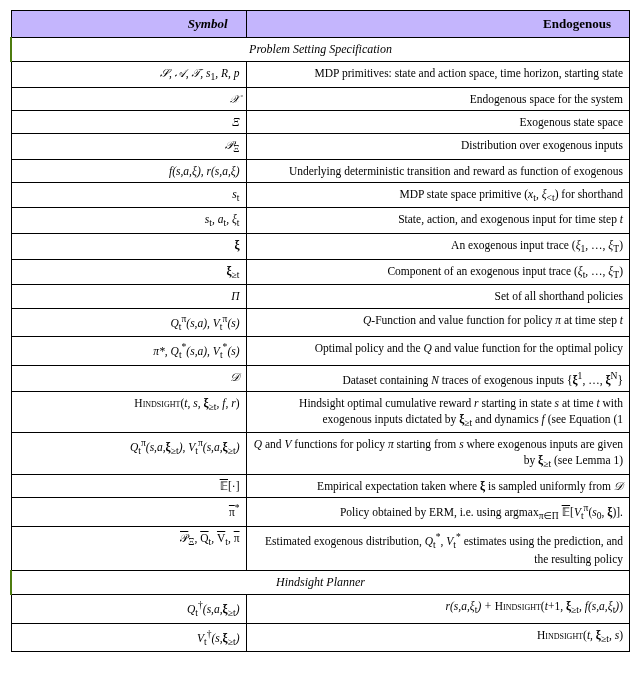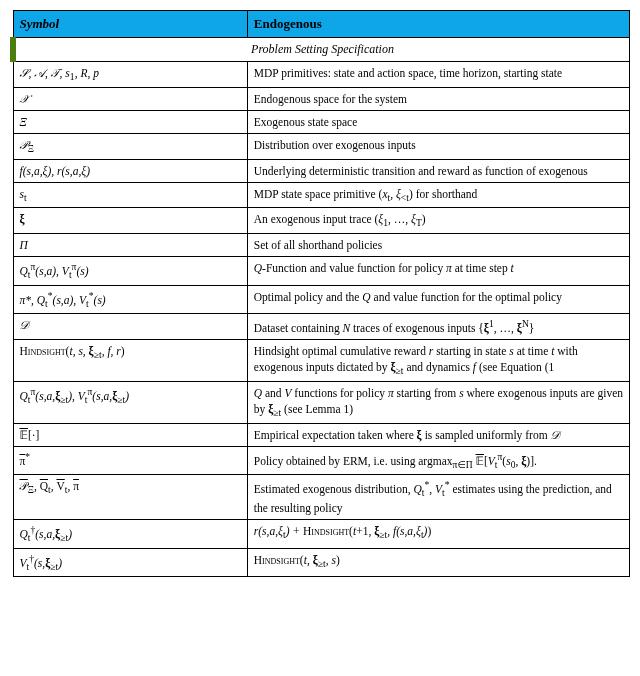--- a/index.html
+++ b/index.html
@@ -19,35 +19,36 @@
     table {
       width: 100%;
       border-collapse: collapse;
       border: 1.5px solid #000;
     }
     th, td {
       border: 1px solid #000;
       padding: 3px 6px;
       vertical-align: top;
       line-height: 1.4;
+      text-align: right;
     }
     thead th {
       font-weight: bold;
       font-size: 13px;
-      text-align: left;
-      background: #0ea5e9;
-      padding: 4px 6px;
+      text-align: right;
+      background: #c4b5fd;
+      padding: 4px 18px;
     }
     .section-header td {
       text-align: center;
       font-style: italic;
       font-size: 12px;
       font-weight: normal;
       background: #fff;
-      border-left: 6px solid #4d7c0f;
+      border-left: 2px solid #4d7c0f;
       border-right: 1px solid #000;
     }
     .symbol-col {
       width: 38%;
       font-style: italic;
     }
     .def-col {
       width: 62%;
     }
     td.symbol-col {
@@ -98,22 +99,30 @@
       </tr>
       <tr>
         <td class="symbol-col"><span class="math">f(s,a,ξ), r(s,a,ξ)</span></td>
         <td class="def-col">Underlying deterministic transition and reward as function of exogenous</td>
       </tr>
       <tr>
         <td class="symbol-col"><span class="math">s</span><sub>t</sub></td>
         <td class="def-col">MDP state space primitive (<span class="math">x</span><sub>t</sub><span class="math">, ξ</span><sub>&lt;t</sub>) for shorthand</td>
       </tr>
       <tr>
+        <td class="symbol-col"><span class="math">s</span><sub>t</sub><span class="math">, a</span><sub>t</sub><span class="math">, ξ</span><sub>t</sub></td>
+        <td class="def-col">State, action, and exogenous input for time step <span class="math">t</span></td>
+      </tr>
+      <tr>
         <td class="symbol-col"><b>ξ</b></td>
         <td class="def-col">An exogenous input trace (<span class="math">ξ</span><sub>1</sub>, …, <span class="math">ξ</span><sub>T</sub>)</td>
+      </tr>
+      <tr>
+        <td class="symbol-col"><b>ξ</b><sub>≥t</sub></td>
+        <td class="def-col">Component of an exogenous input trace (<span class="math">ξ</span><sub>t</sub>, …, <span class="math">ξ</span><sub>T</sub>)</td>
       </tr>
       <tr>
         <td class="symbol-col"><span class="math">Π</span></td>
         <td class="def-col">Set of all shorthand policies</td>
       </tr>
       <tr>
         <td class="symbol-col"><span class="math">Q</span><sub>t</sub><sup>π</sup><span class="math">(s,a), V</span><sub>t</sub><sup>π</sup><span class="math">(s)</span></td>
         <td class="def-col"><span class="math">Q</span>-Function and value function for policy <span class="math">π</span> at time step <span class="math">t</span></td>
       </tr>
       <tr>
@@ -138,20 +147,23 @@
       </tr>
       <tr>
         <td class="symbol-col"><span style="text-decoration:overline">π</span><sup>*</sup></td>
         <td class="def-col">Policy obtained by ERM, i.e. using argmax<sub>π∈Π</sub> <span style="text-decoration:overline">𝔼</span>[<span class="math">V</span><sub>t</sub><sup>π</sup>(<span class="math">s</span><sub>0</sub>, <b>ξ</b>)].</td>
       </tr>
       <tr>
         <td class="symbol-col"><span style="text-decoration:overline">𝒫</span><sub>Ξ</sub><span class="math">, </span><span style="text-decoration:overline">Q</span><sub>t</sub><span class="math">, </span><span style="text-decoration:overline">V</span><sub>t</sub><span class="math">, </span><span style="text-decoration:overline">π</span></td>
         <td class="def-col">Estimated exogenous distribution, <span class="math">Q</span><sub>t</sub><sup>*</sup>, <span class="math">V</span><sub>t</sub><sup>*</sup> estimates using the prediction, and the resulting policy</td>
       </tr>
 
+      <tr class="section-header">
+        <td colspan="2">Hindsight Planner</td>
+      </tr>
 
       <tr>
         <td class="symbol-col"><span class="math">Q</span><sub>t</sub><sup>†</sup><span class="math">(s,a,</span><b>ξ</b><sub>≥t</sub><span class="math">)</span></td>
         <td class="def-col"><span class="math">r(s,a,ξ</span><sub>t</sub><span class="math">) + </span><span class="sc">Hindsight</span>(<span class="math">t</span>+1, <b>ξ</b><sub>≥t</sub><span class="math">, f(s,a,ξ</span><sub>t</sub><span class="math">)</span>)</td>
       </tr>
       <tr>
         <td class="symbol-col"><span class="math">V</span><sub>t</sub><sup>†</sup><span class="math">(s,</span><b>ξ</b><sub>≥t</sub><span class="math">)</span></td>
         <td class="def-col"><span class="sc">Hindsight</span>(<span class="math">t,</span> <b>ξ</b><sub>≥t</sub><span class="math">, s</span>)</td>
       </tr>
 

